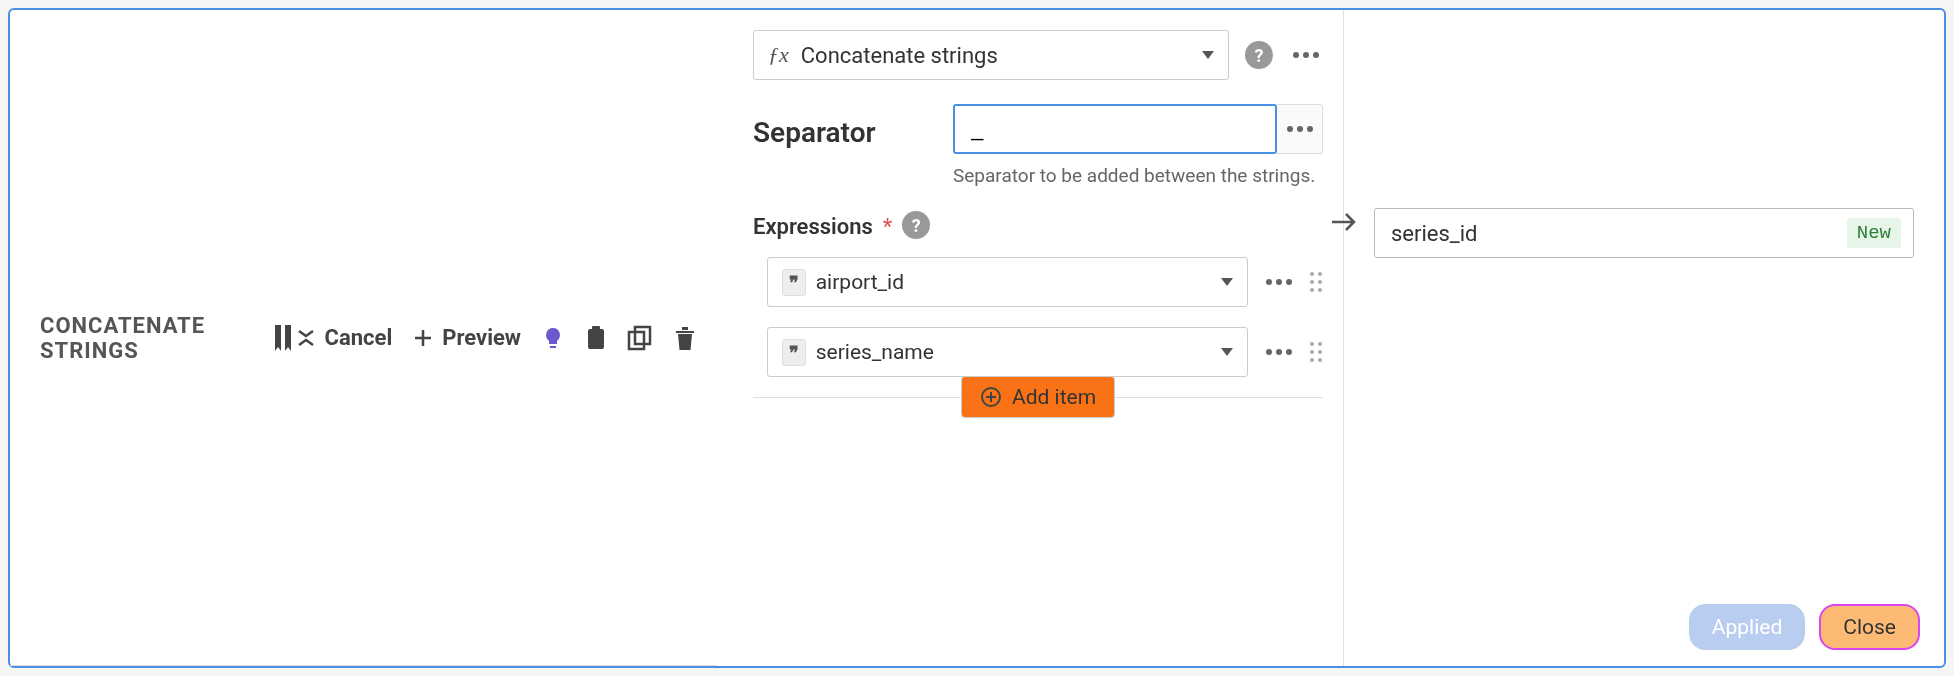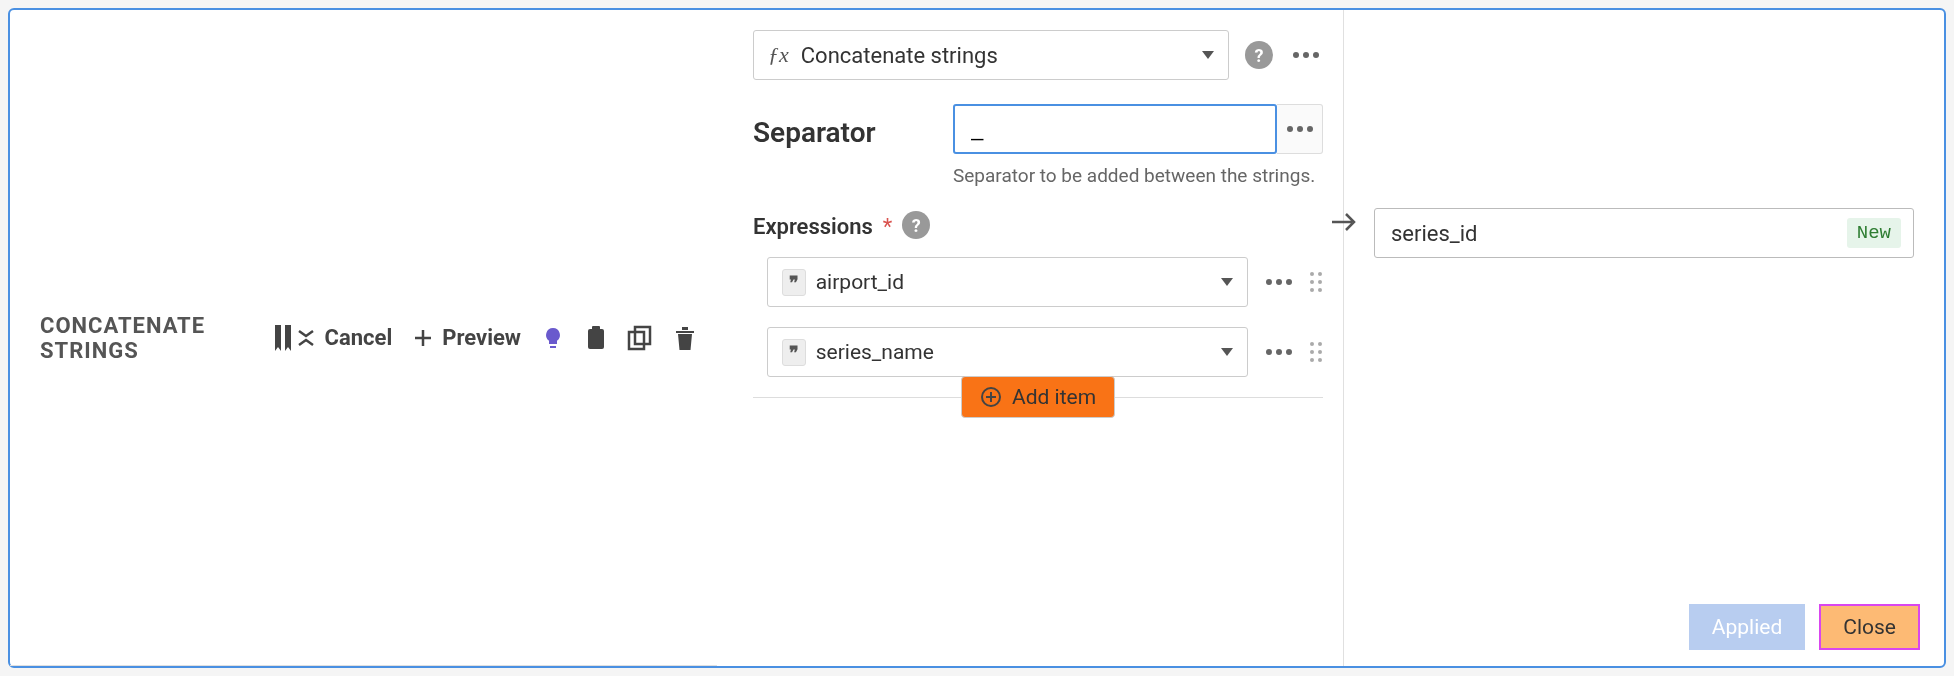--- a/index.html
+++ b/index.html
@@ -243,21 +243,21 @@
   .footer {
     position: absolute;
     bottom: 16px;
     right: 24px;
     display: flex;
     gap: 14px;
   }
   .btn {
     height: 46px;
     padding: 0 22px;
-    border-radius: 0;
+    border-radius: 16px;
     font-size: 21px;
     display: flex;
     align-items: center;
     justify-content: center;
     cursor: pointer;
     border: 1px solid transparent;
   }
   .btn-applied {
     background: #b8cdf0;
     color: #fff;

